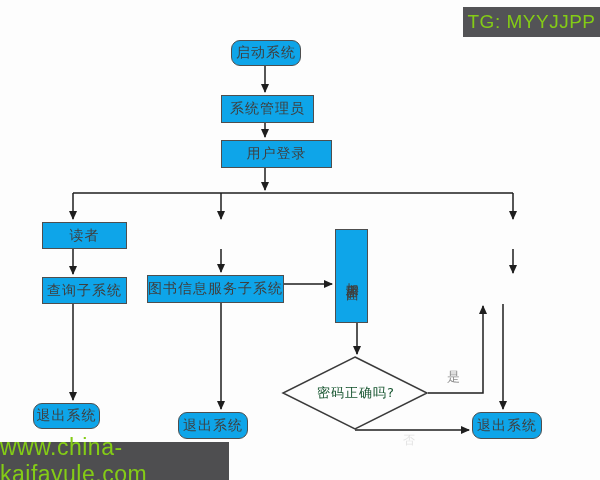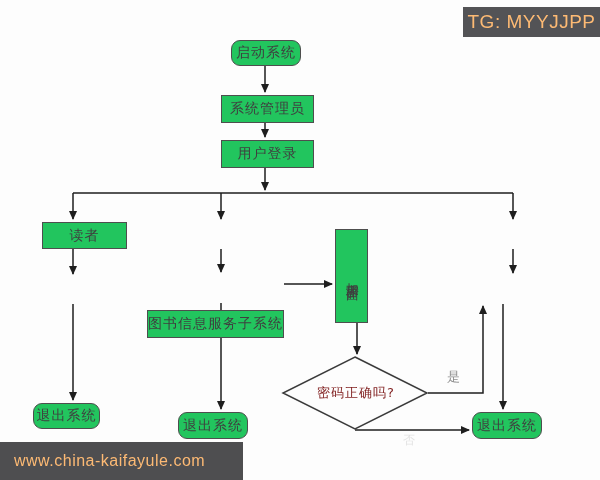--- a/index.html
+++ b/index.html
@@ -2,42 +2,42 @@
 <html><head>
 <meta charset="utf-8">
 <style>
   html,body{margin:0;padding:0;background:#ffffff;}
   #canvas{
     position:relative;width:600px;height:480px;background:#fdfdfd;overflow:hidden;
     font-family:"DejaVu Sans","Liberation Sans",sans-serif;color:#3f3f3f;
   }
   svg#edges{position:absolute;left:0;top:0;width:600px;height:480px;}
   .node{
-    position:absolute;box-sizing:border-box;border:1.5px solid #4e4e4e;background:#22c55e;
+    position:absolute;box-sizing:border-box;border:1.5px solid #4e4e4e;background:#0ea5e9;
     display:flex;align-items:center;justify-content:center;text-align:center;
     font-size:14px;letter-spacing:1px;color:#3f3f3f;line-height:1.1;z-index:2;
   }
   .rounded{border-radius:9px;}
   .small{font-size:13px;}
   .vtext{
     writing-mode:vertical-rl;text-orientation:upright;letter-spacing:2px;
     word-break:break-all;padding:4px 0;
   }
   .diamond-label{
     position:absolute;display:flex;align-items:center;justify-content:center;
-    font-size:13px;letter-spacing:1px;color:#7f1d1d;z-index:3;background:transparent;border:none;
+    font-size:13px;letter-spacing:1px;color:#14532d;z-index:3;background:transparent;border:none;
   }
   .edge-label{position:absolute;font-size:13px;color:#8d8d8d;z-index:3;letter-spacing:1px;}
   .edge-label.faint{color:rgba(60,60,60,0.14);font-size:12px;}
   .wm{
-    position:absolute;background:#535356;color:#fdba74;z-index:5;
+    position:absolute;background:#535356;color:#84cc16;z-index:5;
     display:flex;align-items:center;font-family:"Liberation Sans","DejaVu Sans",sans-serif;
   }
   .wm-top{left:463px;top:7px;width:137px;height:30px;font-size:19px;justify-content:center;letter-spacing:0.5px;}
-  .wm-bottom{left:0;top:442px;width:229px;height:38px;font-size:16px;padding-left:14px;background:#4e4e50;letter-spacing:0.5px;}
+  .wm-bottom{left:0;top:442px;width:229px;height:38px;font-size:23px;padding-left:0;background:#4e4e50;letter-spacing:0.5px;}
 </style>
 </head>
 <body>
 
 <div id="canvas">
 
   <svg id="edges" viewBox="0 0 600 480" xmlns="http://www.w3.org/2000/svg">
     <defs>
       <marker id="arrow" markerWidth="10" markerHeight="9" refX="8" refY="4" orient="auto" markerUnits="userSpaceOnUse">
         <path d="M0,0 L9,4 L0,8 z" fill="#1e1e1e"></path>
@@ -62,28 +62,29 @@
       <line x1="503" y1="304" x2="503" y2="409" marker-end="url(#arrow)"></line>
       <line x1="355" y1="430" x2="469" y2="430" marker-end="url(#arrow)"></line>
       <polygon points="355,357 427,393 355,429 283,393" fill="#fdfdfd" stroke="#3c3c3c" stroke-width="1.5"></polygon>
     </g>
   </svg>
 
   <div class="node rounded" style="left:231px;top:40px;width:70px;height:26px;">启动系统</div>
 
   <div class="node" style="left:221px;top:95px;width:93px;height:28px;">系统管理员</div>
 
-  <div class="node" style="left:221px;top:140px;width:93px;height:28px;">用户登录</div>
+  <div class="node" style="left:221px;top:140px;width:111px;height:28px;">用户登录</div>
 
   <div class="node" style="left:42px;top:222px;width:85px;height:27px;">读者</div>
 
 
 
+  <div class="node" style="left:42px;top:277px;width:85px;height:27px;">查询子系统</div>
 
-  <div class="node" style="left:147px;top:275px;width:137px;height:28px;margin-top:35px;">图书信息服务子系统</div>
+  <div class="node" style="left:147px;top:275px;width:137px;height:28px;">图书信息服务子系统</div>
 
   <div class="node vtext small" style="left:335px;top:229px;width:33px;height:94px;">加密界面</div>
 
 
   <div class="diamond-label" style="left:297px;top:381px;width:118px;height:24px;">密码正确吗?</div>
 
   <div class="edge-label" style="left:447px;top:368px;">是</div>
 
   <div class="edge-label faint" style="left:403px;top:432px;">否</div>
 

